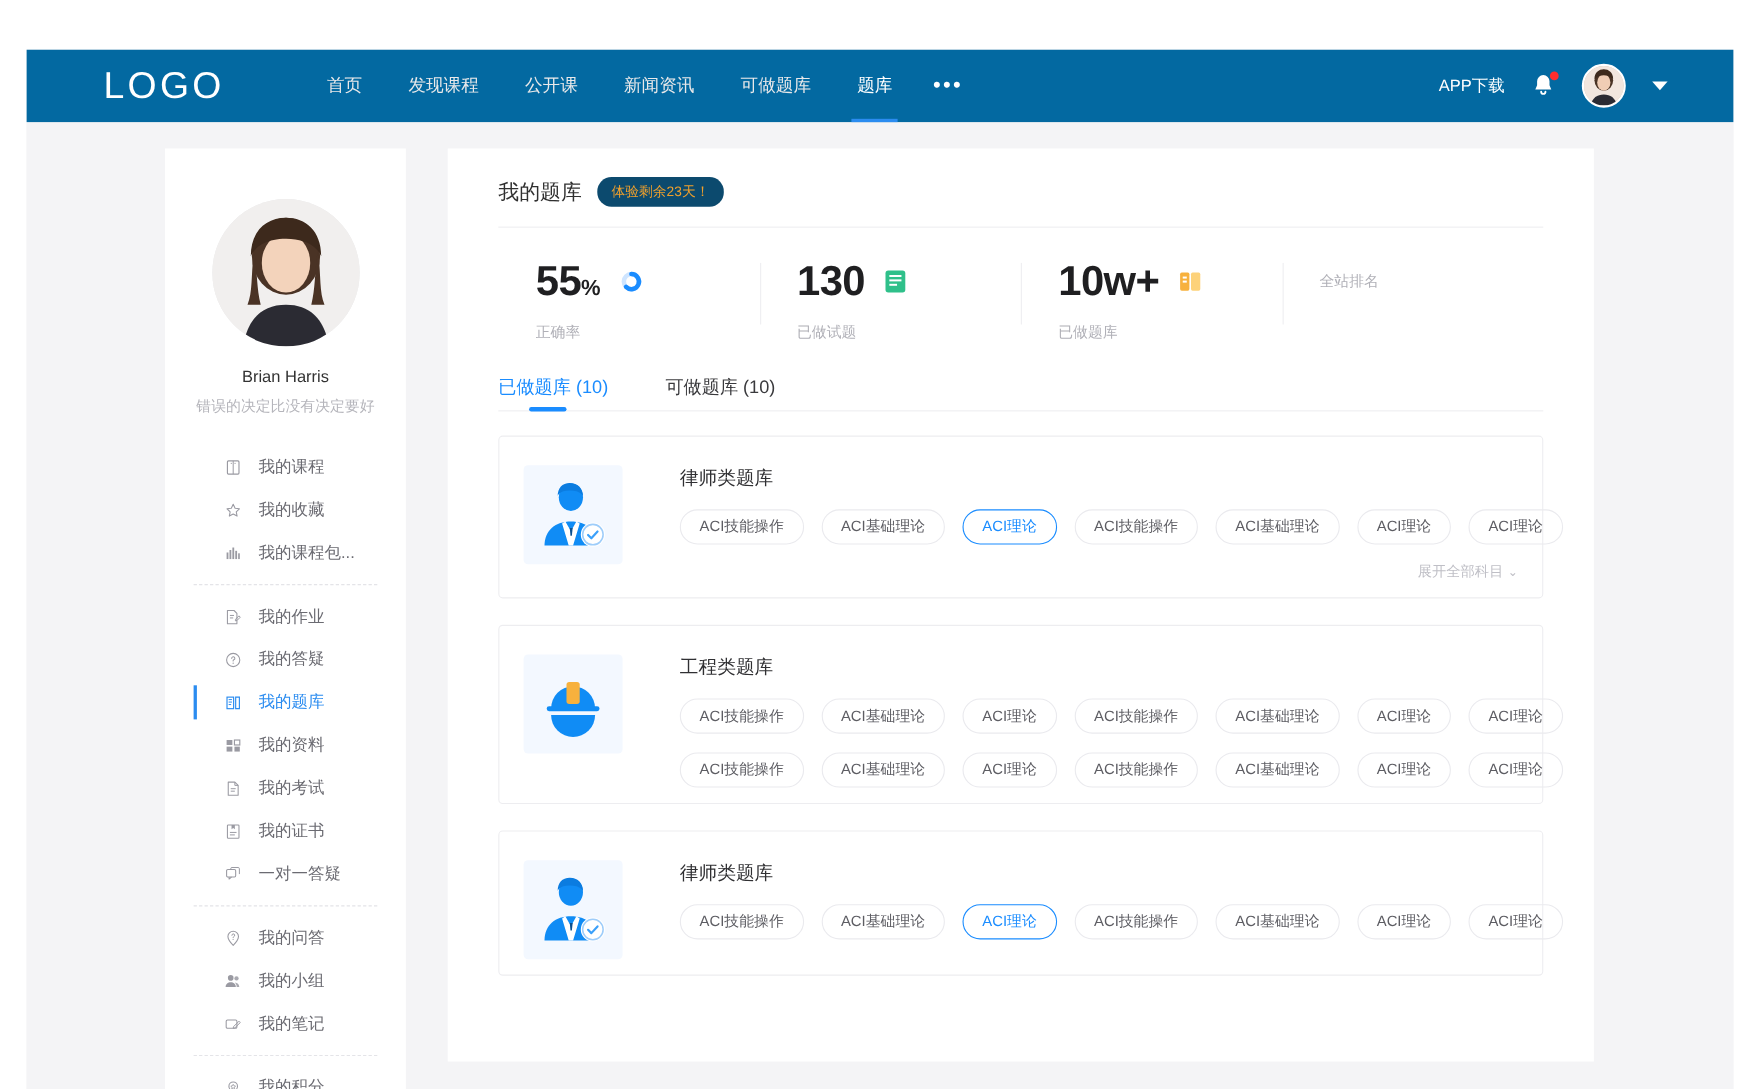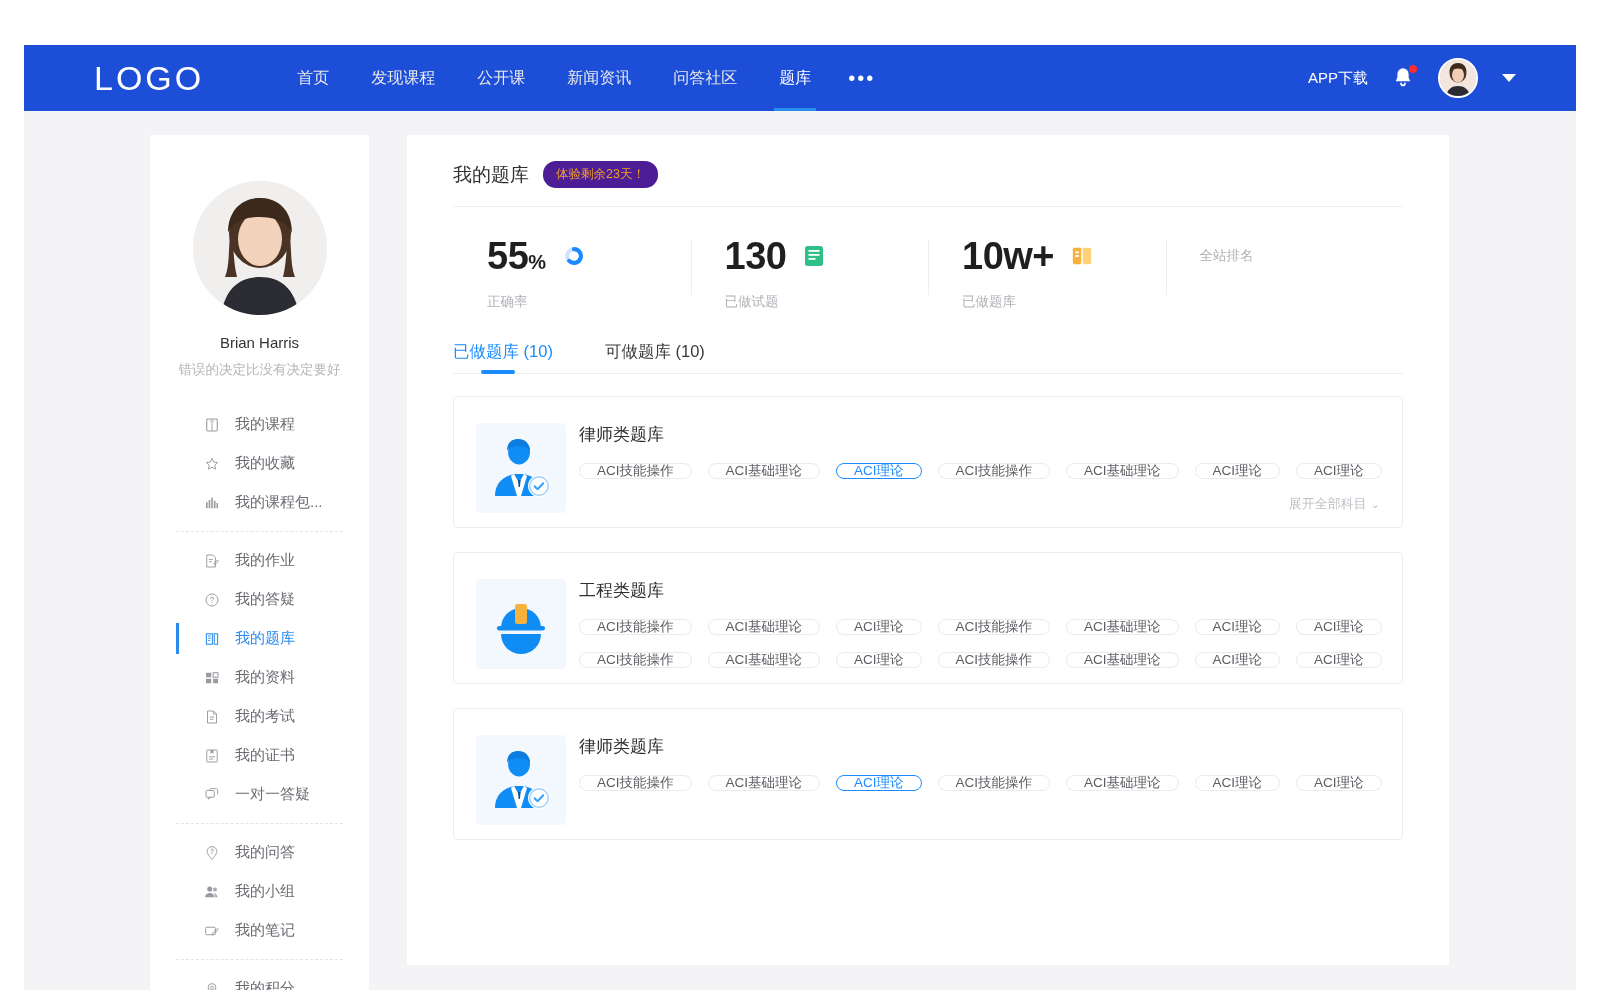--- a/index.html
+++ b/index.html
@@ -18,21 +18,21 @@
     left: 24px; top: 45px;
     width: 1552px; height: 945px;
     background: #f4f4f6;
     overflow: hidden;
   }
 
   
   .topbar {
     position: absolute; left: 0; top: 0;
     width: 1552px; height: 66px;
-    background: #1d4ed8;
+    background: #0369a1;
     display: flex; align-items: center;
   }
   .logo {
     color: #ffffff;
     font-size: 34px;
     letter-spacing: 3px;
     font-weight: 400;
     margin-left: 70px;
     font-family: "Liberation Sans", sans-serif;
   }
@@ -143,21 +143,21 @@
   .main {
     position: absolute;
     left: 383px; top: 24px;
     width: 1042px; min-height: 830px;
     background: #ffffff;
     padding: 26px 46px 0 46px;
   }
   .main-head { display: flex; align-items: center; gap: 14px; }
   .main-title { font-size: 19px; color: #303030; }
   .trial-badge {
-    background: #4c1d95; color: #f0a02c;
+    background: #0c4a6e; color: #f0a02c;
     font-size: 12.5px; padding: 5px 13px; border-radius: 13px;
     white-space: nowrap;
   }
   .head-rule { height:1px; background:#eeeef1; margin-top: 18px; }
 
   
   .stats { display: flex; margin-top: 26px; }
   .stat {
     flex: 1; position: relative; padding-left: 34px;
   }
@@ -195,27 +195,27 @@
     padding: 26px 22px 14px 22px;
     margin-bottom: 24px;
     display: flex;
   }
   .qcard-thumb {
     width: 90px; height: 90px; flex: 0 0 90px;
     background: #f3f8ff;
     border-radius: 4px;
     display: flex; align-items: center; justify-content: center;
   }
-  .qcard-body { margin-left: 13px; flex: 1; min-width: 0; }
+  .qcard-body { margin-left: 52px; flex: 1; min-width: 0; }
   .qcard-title { font-size: 17px; color: #303033; }
   .tag-row { display: flex; gap: 16px; margin-top: 17px; flex-wrap: nowrap; }
   .tag {
     border: 1px solid #eaeaee;
     border-radius: 17px;
-    height: 16px;
+    height: 32px;
     padding: 0 17px;
     display: flex; align-items: center; justify-content:center;
     font-size: 13.5px; color: #5d5d63;
     cursor: pointer; white-space: nowrap;
   }
   .tag.selected { border-color: #1a8cff; color: #1a8cff; }
   .card-foot {
     text-align: right; color: #bfbfc6; font-size: 13px;
     margin-top: 16px; cursor: pointer;
   }
@@ -227,21 +227,21 @@
 <div id="root">
   <div class="page-shell">
 
     <div class="topbar">
       <div class="logo">LOGO</div>
       <div class="nav-items" id="navItems">
           <div class="nav-item">首页</div>
           <div class="nav-item">发现课程</div>
           <div class="nav-item">公开课</div>
           <div class="nav-item">新闻资讯</div>
-          <div class="nav-item">问答社区</div>
+          <div class="nav-item">可做题库</div>
           <div class="nav-item active">题库</div>
         </div>
       <div class="nav-dots">•••</div>
       <div class="topbar-right">
         <div class="app-dl">APP下载</div>
         <div class="bell-wrap">
           <svg width="26" height="26" viewBox="0 0 24 24" fill="none">
             <path d="M12 3a5.2 5.2 0 0 0-5.2 5.2v3.4L5.3 15h13.4l-1.5-3.4V8.2A5.2 5.2 0 0 0 12 3z" fill="#ffffff"></path>
             <path d="M10.2 17a1.8 1.8 0 0 0 3.6 0" stroke="#ffffff" stroke-width="1.6" stroke-linecap="round"></path>
           </svg>

